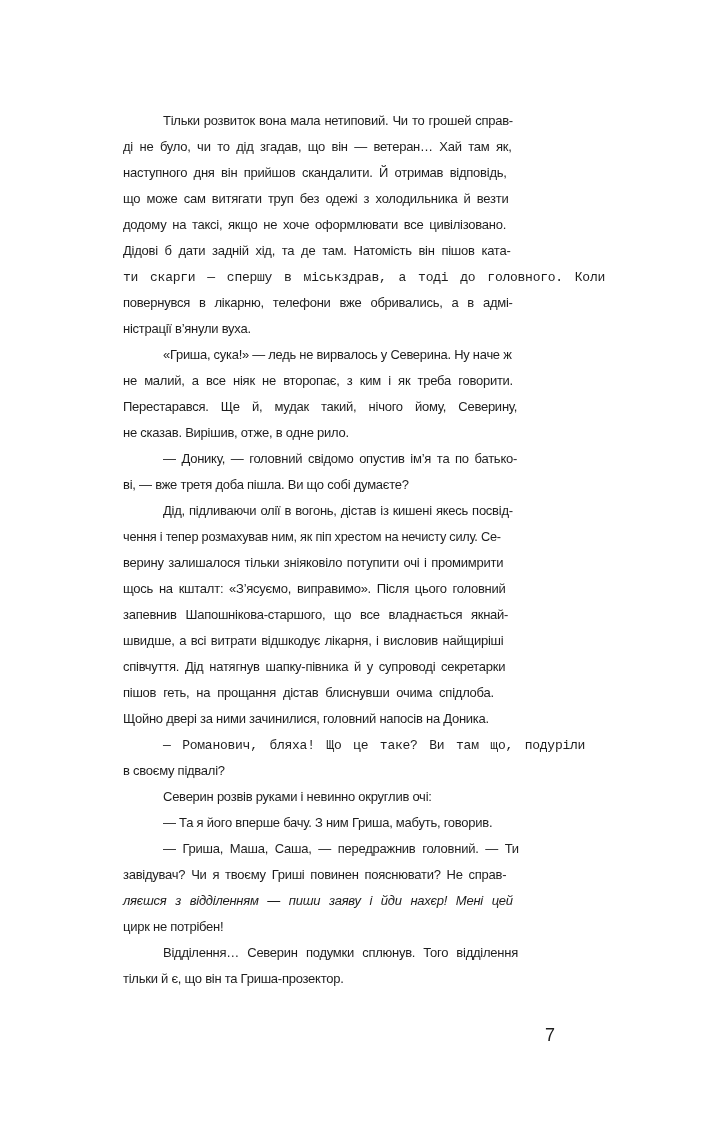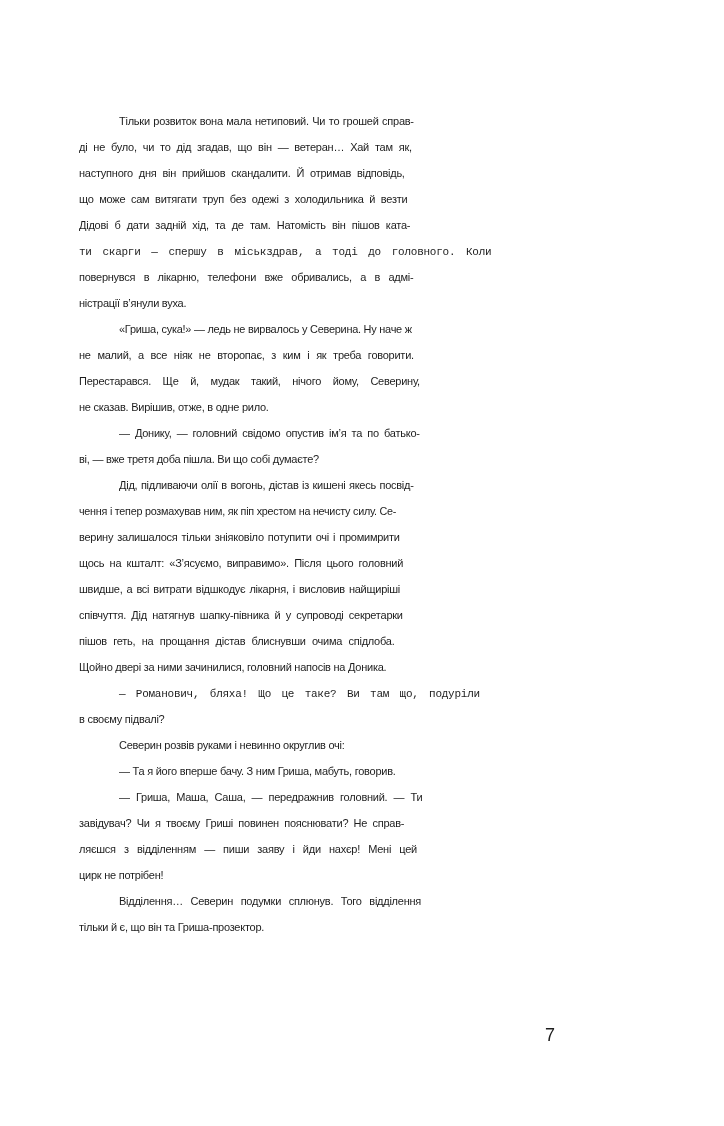--- a/index.html
+++ b/index.html
@@ -18,23 +18,24 @@
   }
   .textblock {
     position: absolute;
     left: 79px;
     top: 108px;
     width: 514px;
   }
   .line {
     height: 26px;
     line-height: 26px;
-    font-size: 11px;
+    font-size: 13px;
     letter-spacing: -0.25px;
     white-space: nowrap;
+    margin-left: 44px;
   }
   .line.first {
     padding-left: 40px;
   }
   .lt {
     display: inline-block;
     white-space: nowrap;
     transform-origin: left center;
   }
   .folio {
@@ -48,43 +49,45 @@
 </style>
 </head>
 <body>
 
 <div class="page">
   <div class="textblock">
       <div class="line first"><span class="lt" style="word-spacing: 0.689453px;">Тільки розвиток вона мала нетиповий. Чи то грошей справ-</span></div>
       <div class="line"><span class="lt" style="word-spacing: 3.15024px;">ді не було, чи то дід згадав, що він — ветеран… Хай там як,</span></div>
       <div class="line"><span class="lt" style="word-spacing: 3.10045px;">наступного дня він прийшов скандалити. Й отримав відповідь,</span></div>
       <div class="line"><span class="lt" style="word-spacing: 2.87969px;">що може сам витягати труп без одежі з холодильника й везти</span></div>
+      <div class="line"><span class="lt" style="word-spacing: 2.41602px;">додому на таксі, якщо не хоче оформлювати все цивілізовано.</span></div>
       <div class="line"><span class="lt" style="word-spacing: 3.40341px;">Дідові б дати задній хід, та де там. Натомість він пішов ката-</span></div>
       <div class="line"><span class="lt" style="word-spacing: 4.40313px; font-family: Liberation Mono, monospace;">ти скарги — спершу в міськздрав, а тоді до головного. Коли</span></div>
       <div class="line"><span class="lt" style="word-spacing: 5.55859px; text-align: right;">повернувся в лікарню, телефони вже обривались, а в адмі-</span></div>
       <div class="line plast"><span class="lt">ністрації в’янули вуха.</span></div>
       <div class="line first"><span class="lt" style="transform: scaleX(0.993776);">«Гриша, сука!» — ледь не вирвалось у Северина. Ну наче ж</span></div>
       <div class="line"><span class="lt" style="word-spacing: 3.88932px;">не малий, а все ніяк не второпає, з ким і як треба говорити.</span></div>
       <div class="line"><span class="lt" style="word-spacing: 8.80134px;">Перестарався. Ще й, мудак такий, нічого йому, Северину,</span></div>
       <div class="line plast"><span class="lt">не сказав. Вирішив, отже, в одне рило.</span></div>
       <div class="line first"><span class="lt" style="word-spacing: 2.36111px;">— Донику, — головний свідомо опустив ім’я та по батько-</span></div>
       <div class="line plast"><span class="lt">ві, — вже третя доба пішла. Ви що собі думаєте?</span></div>
       <div class="line first"><span class="lt" style="word-spacing: 0.706597px;">Дід, підливаючи олії в вогонь, дістав із кишені якесь посвід-</span></div>
       <div class="line"><span class="lt" style="transform: scaleX(0.980127);">чення і тепер розмахував ним, як піп хрестом на нечисту силу. Се-</span></div>
       <div class="line"><span class="lt" style="word-spacing: 1.2567px;">верину залишалося тільки зніяковіло потупити очі і промимрити</span></div>
       <div class="line"><span class="lt" style="word-spacing: 2.5px;">щось на кшталт: «З’ясуємо, виправимо». Після цього головний</span></div>
+      <div class="line"><span class="lt" style="word-spacing: 5.41563px;">запевнив Шапошнікова-старшого, що все владнається якнай-</span></div>
       <div class="line"><span class="lt" style="word-spacing: 1.21484px;">швидше, а всі витрати відшкодує лікарня, і висловив найщиріші</span></div>
       <div class="line"><span class="lt" style="word-spacing: 2.46205px;">співчуття. Дід натягнув шапку-півника й у супроводі секретарки</span></div>
       <div class="line"><span class="lt" style="word-spacing: 3.53125px;">пішов геть, на прощання дістав блиснувши очима спідлоба.</span></div>
       <div class="line plast"><span class="lt">Щойно двері за ними зачинилися, головний напосів на Доника.</span></div>
       <div class="line first"><span class="lt" style="word-spacing: 4.10764px; font-family: Liberation Mono, monospace;">— Романович, бляха! Що це таке? Ви там що, подуріли</span></div>
       <div class="line plast"><span class="lt">в своєму підвалі?</span></div>
       <div class="line first plast"><span class="lt">Северин розвів руками і невинно округлив очі:</span></div>
       <div class="line first plast"><span class="lt">— Та я його вперше бачу. З ним Гриша, мабуть, говорив.</span></div>
       <div class="line first"><span class="lt" style="word-spacing: 3.36328px;">— Гриша, Маша, Саша, — передражнив головний. — Ти</span></div>
       <div class="line"><span class="lt" style="word-spacing: 2.50781px;">завідувач? Чи я твоєму Гриші повинен пояснювати? Не справ-</span></div>
-      <div class="line"><span class="lt" style="word-spacing: 5.37656px;">ляєшся з відділенням — пиши заяву і йди нахєр! Мені цей</span></div>
+      <div class="line"><span class="lt" style="word-spacing: 5.37656px; font-style: italic;">ляєшся з відділенням — пиши заяву і йди нахєр! Мені цей</span></div>
       <div class="line plast"><span class="lt">цирк не потрібен!</span></div>
       <div class="line first"><span class="lt" style="word-spacing: 4.79375px;">Відділення… Северин подумки сплюнув. Того відділення</span></div>
       <div class="line plast"><span class="lt">тільки й є, що він та Гриша-прозектор.</span></div>
     </div>
   <div class="folio">7</div>
 </div>
 
 </body></html>

